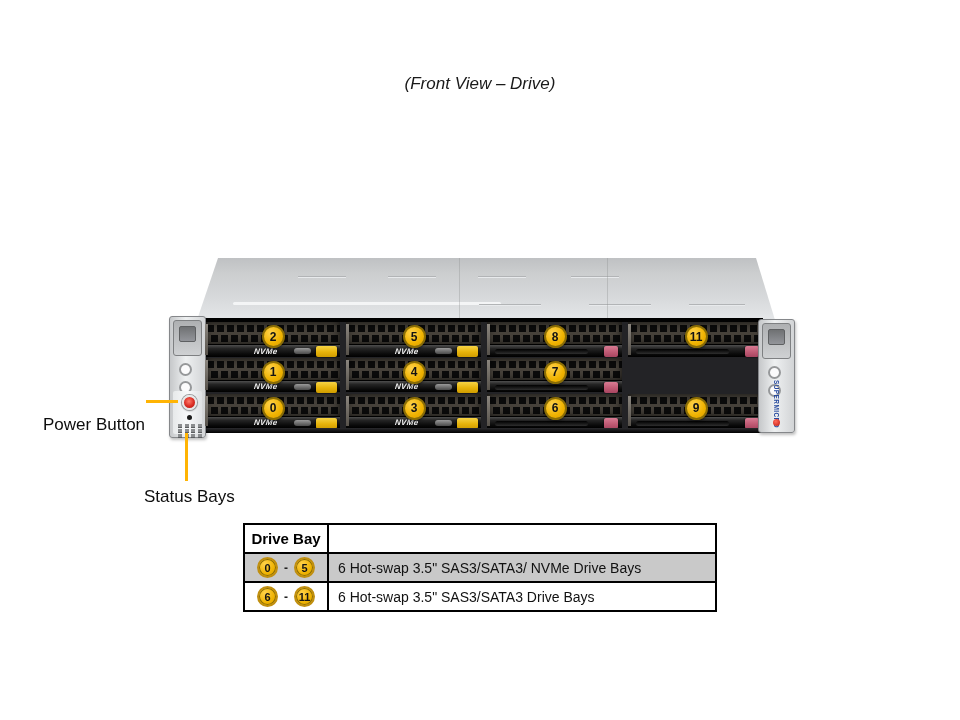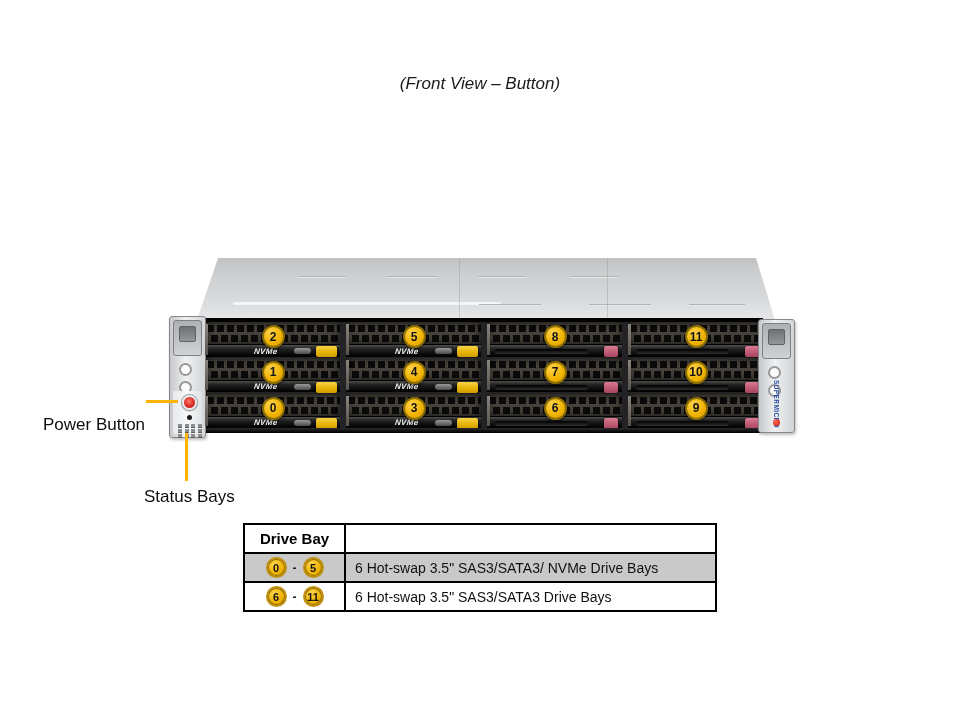--- a/index.html
+++ b/index.html
@@ -93,39 +93,39 @@
   .lbl-power { left:43px; top:393px;margin-top:22px; }
   .lbl-status { left:144px; top:487px; }
   .callout-line { position:absolute; background:#ffb404; }
   .line-power { left:146px; top:400px; width:32px; height:3px; }
   .line-status { left:185px; top:433px; width:3px; height:48px; }
 
   
   .tbl { position:absolute; left:243px; top:523px; width:474px; border:2px solid #000; background:#fff; }
   .tbl-row { display:flex; align-items:stretch; }
   .tbl-row + .tbl-row { border-top:2px solid #000; }
-  .cell-bay { width:101px; border-right:2px solid #000; display:flex; align-items:center; justify-content:center; gap:6px; }
+  .cell-bay { width:84px; border-right:2px solid #000; display:flex; align-items:center; justify-content:center; gap:6px; }
   .cell-desc { flex:1; display:flex; align-items:center; padding-left:9px; }
   .tbl-head { height:27px; }
   .tbl-head .cell-bay, .tbl-head .cell-desc { justify-content:center; padding-left:0; font-weight:bold; font-size:15px; }
   .tbl-data { height:29px; font-size:14px; color:#111; }
   .row-gray { background:#c9c9c9; }
   .tbadge { width:21px; height:21px; border-radius:50%; flex:0 0 auto;
     background:radial-gradient(circle at 35% 30%, #ffd24a, #efb200 60%, #d89e00);
     border:2px solid #c08f10; box-shadow:0 0 0 1px #8a6d06 inset;
     color:#131313; font-size:11px; font-weight:bold;
     display:flex; align-items:center; justify-content:center; }
   .tdash { font-weight:bold; font-size:12px; color:#222; }
 </style>
 </head>
 <body>
 
 <div class="stage">
 
-  <div class="fig-title">(Front View – Button)</div>
+  <div class="fig-title">(Front View – Drive)</div>
 
   <div class="lid">
     <div class="lid-indent" style="left:101px; top:18px; width:48px;"></div>
     <div class="lid-indent" style="left:191px; top:18px; width:48px;"></div>
     <div class="lid-indent" style="left:281px; top:18px; width:48px;"></div>
     <div class="lid-indent" style="left:374px; top:18px; width:48px;"></div>
     <div class="lid-strip"></div>
     <div class="lid-indent" style="left:282px; top:46px; width:62px;"></div>
     <div class="lid-indent" style="left:392px; top:46px; width:62px;"></div>
     <div class="lid-indent" style="left:492px; top:46px; width:56px;"></div>
@@ -238,29 +238,20 @@
         <div class="grille">
           <span class="badge">11</span>
         </div>
         <div class="latchbar">
           <span class="latch-groove"></span>
           <span class="tab pink"></span>
         </div>
       </div>
       <div class="tray">
         <div class="grille">
-          <span class="badge">10</span>
-        </div>
-        <div class="latchbar">
-          <span class="latch-groove"></span>
-          <span class="tab pink"></span>
-        </div>
-      </div>
-      <div class="tray">
-        <div class="grille">
           <span class="badge">9</span>
         </div>
         <div class="latchbar">
           <span class="latch-groove"></span>
           <span class="tab pink"></span>
         </div>
       </div>
     </div>
   </div>
 

